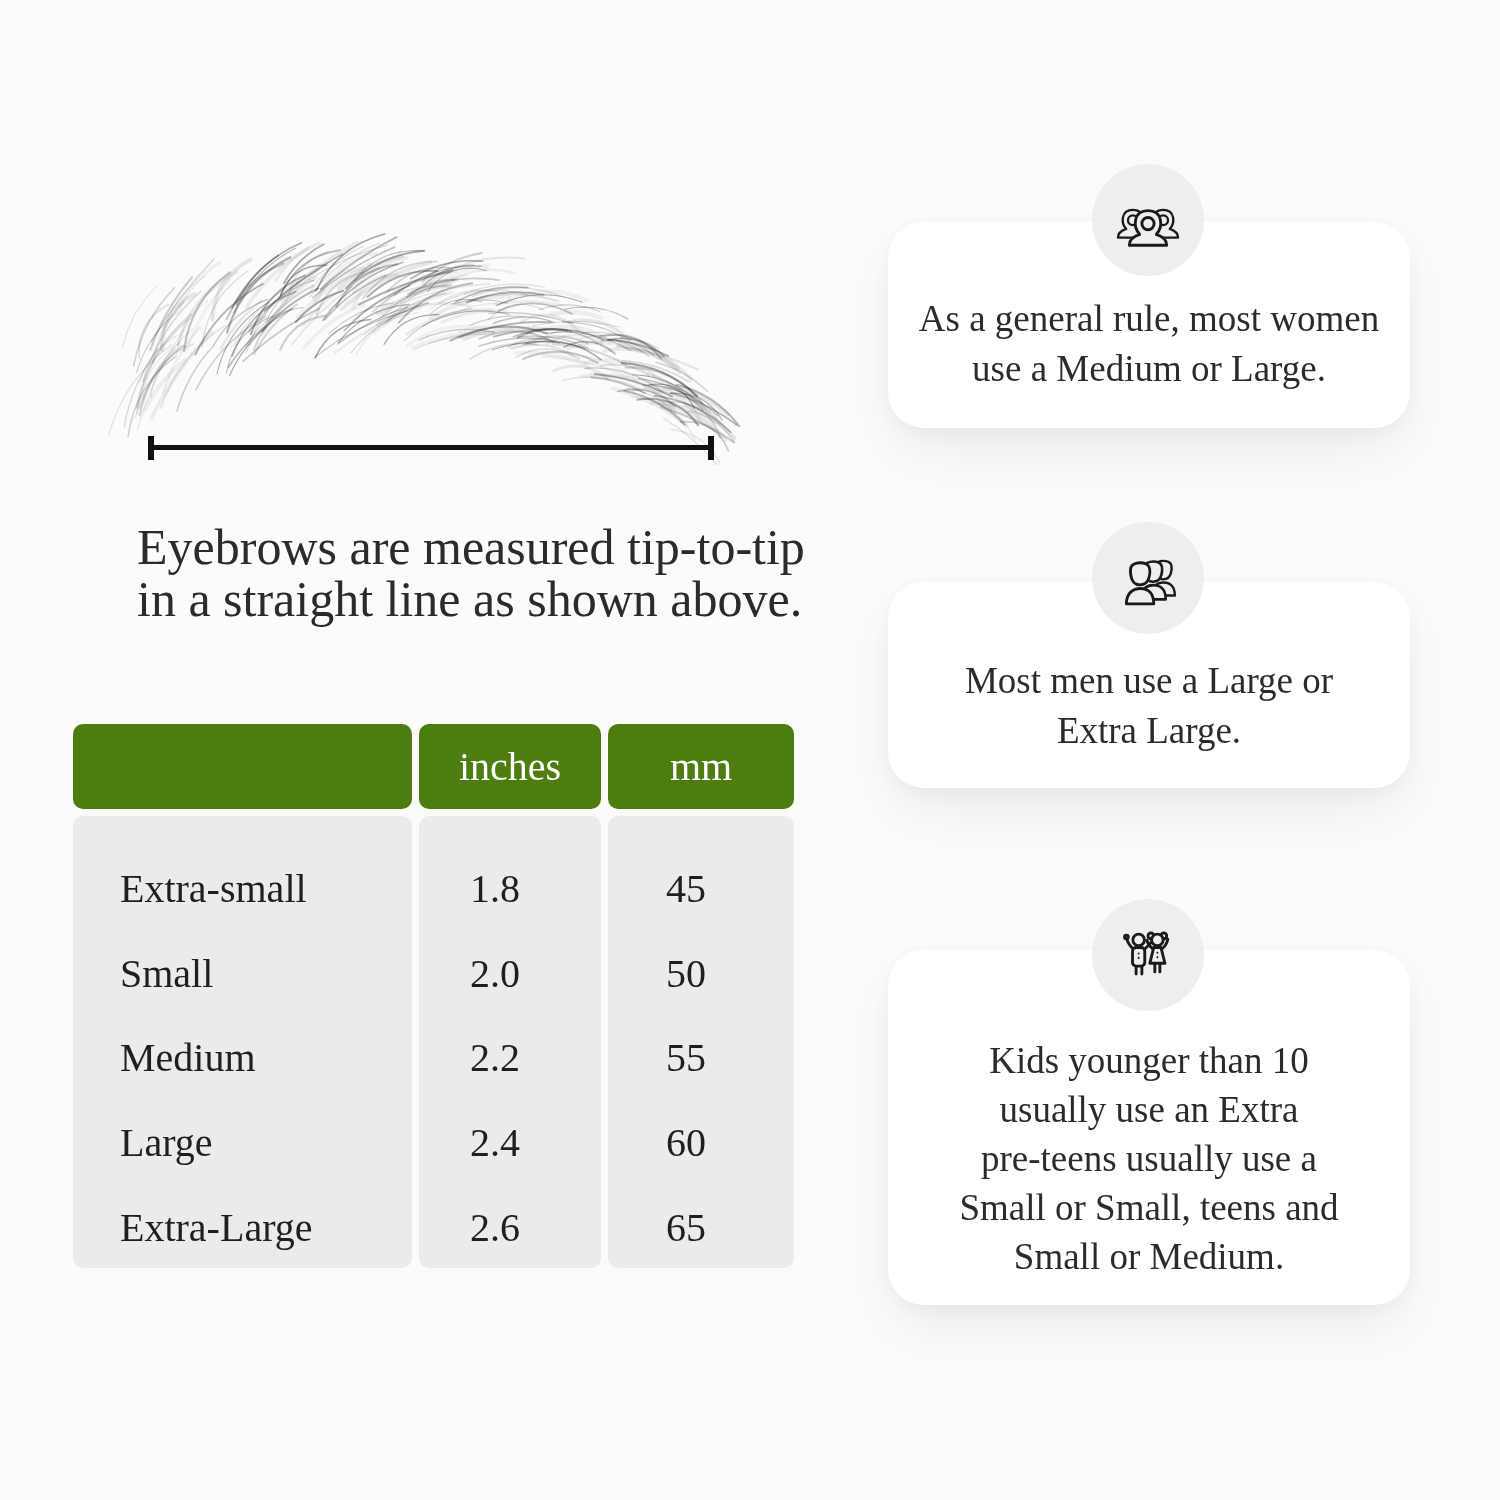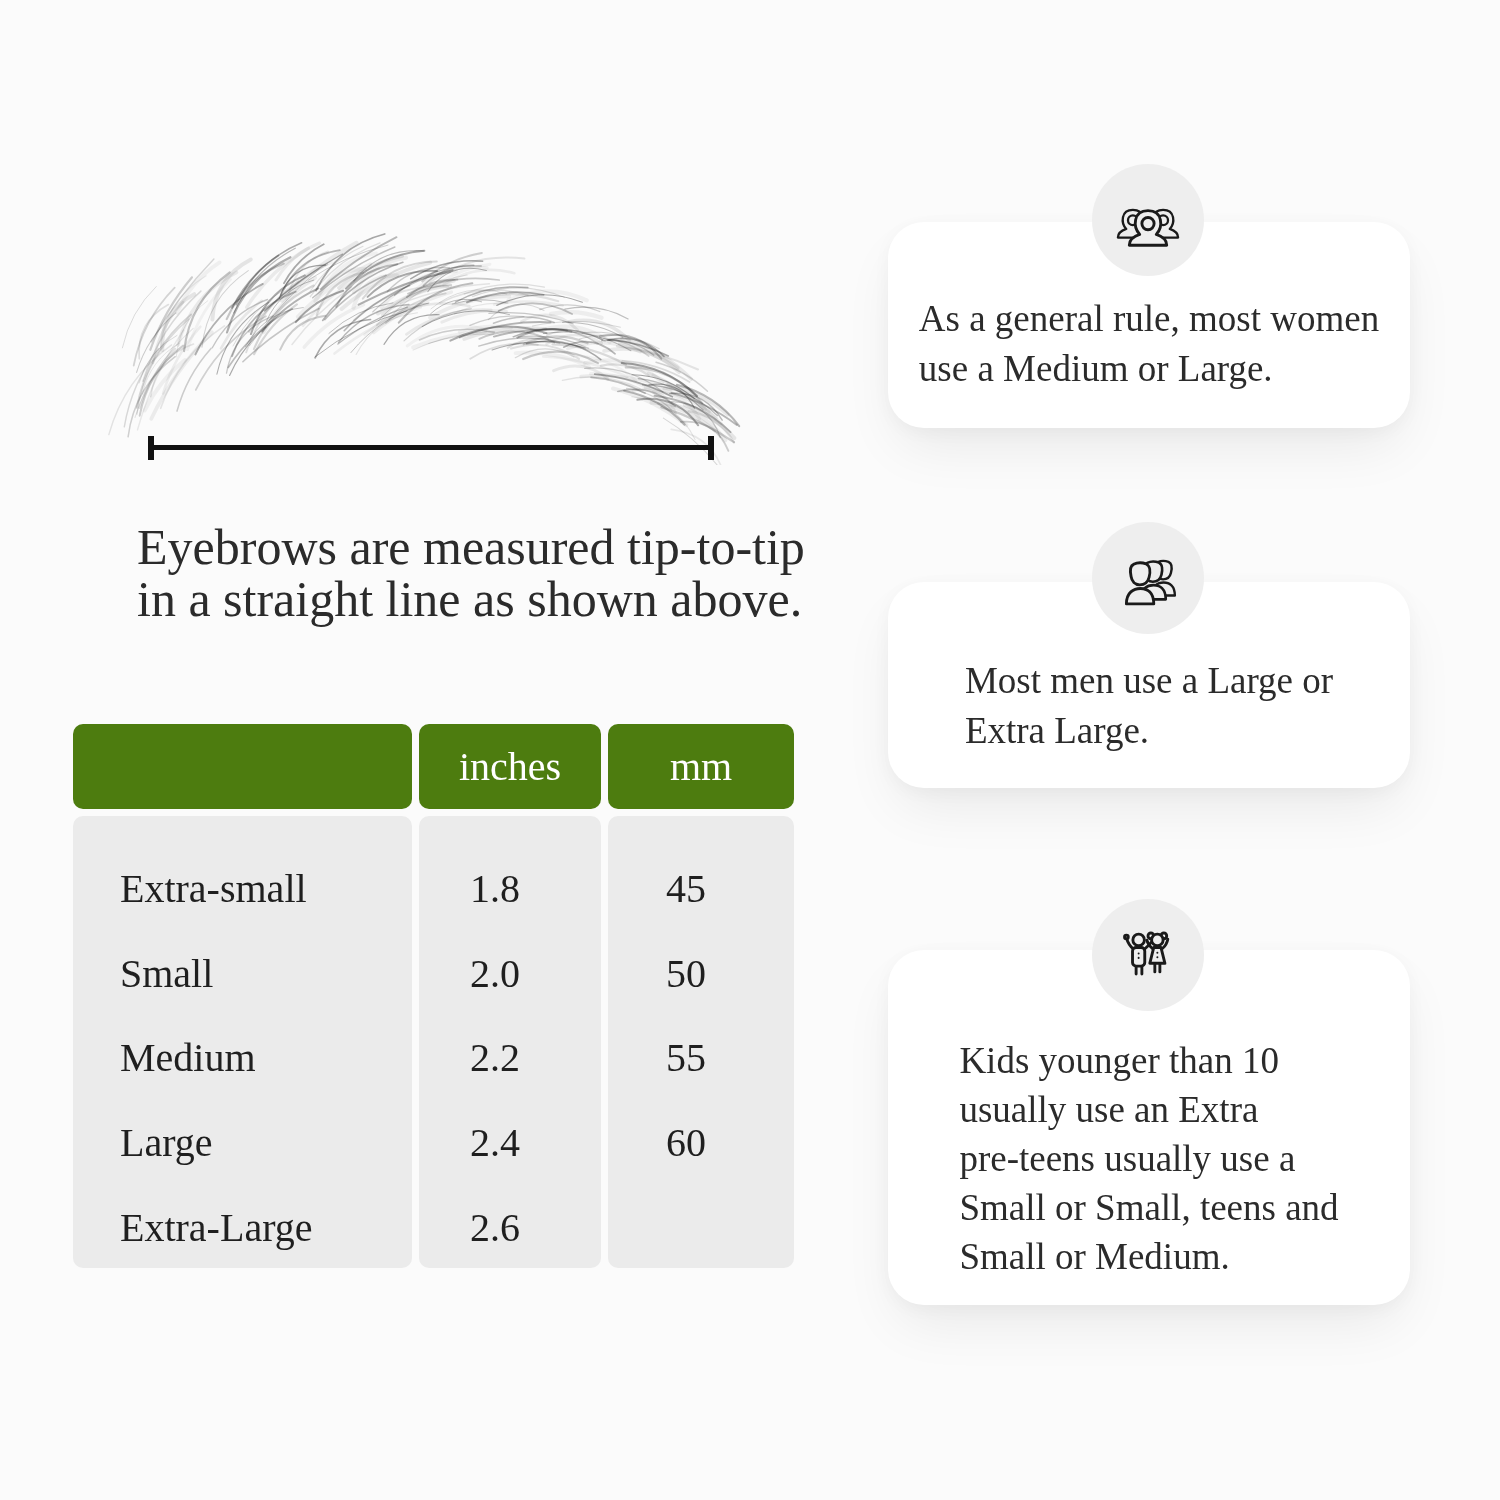--- a/index.html
+++ b/index.html
@@ -35,21 +35,21 @@
   .cell-label{left:62px;}
   .cell-in{left:346px;width:182px;justify-content:center;}
   .cell-mm{left:535px;width:186px;justify-content:center;}
   
   .card{position:absolute;left:888px;width:522px;background:#ffffff;border-radius:36px;
         box-shadow:0 26px 55px -10px rgba(0,0,0,0.08),0 4px 18px rgba(0,0,0,0.035);
         display:flex;flex-direction:column;align-items:center;box-sizing:border-box;}
   .card-1{top:222px;height:206px;padding-top:72px;}
   .card-2{top:582px;height:206px;padding-top:74px;}
   .card-3{top:950px;height:355px;padding-top:86px;}
-  .card-text{font-size:37px;line-height:50px;text-align:left;color:#2b2b2b;}
+  .card-text{font-size:37px;line-height:50px;text-align:center;color:#2b2b2b;}
   .card-3 .card-text{line-height:49px;}
   .icon-circle{position:absolute;left:1092px;width:112px;height:112px;border-radius:50%;
         background:#eeeeee;display:flex;align-items:center;justify-content:center;z-index:2;}
   .circ-1{top:164px;}
   .circ-2{top:522px;}
   .circ-3{top:899px;}
   .icon-circle svg{width:72px;height:72px;}
   .ic{stroke:#1a1a1a;stroke-width:4;fill:none;stroke-linecap:round;stroke-linejoin:round;}
   .ic-fill{fill:#eeeeee;}
   .ic-dot{fill:#1a1a1a;stroke:none;}
@@ -345,20 +345,21 @@
       <div class="cell cell-mm">55</div>
     </div>
     <div class="trow">
       <div class="cell cell-label">Large</div>
       <div class="cell cell-in">2.4</div>
       <div class="cell cell-mm">60</div>
     </div>
     <div class="trow">
       <div class="cell cell-label">Extra-Large</div>
       <div class="cell cell-in">2.6</div>
+      <div class="cell cell-mm">65</div>
     </div>
   </div>
 
   <div class="icon-circle circ-1">
     <svg viewBox="0 0 100 100">
       <g transform="translate(29,52) scale(0.8)">
         <path class="ic ic-fill" d="M -26,28 C -26,19 -19,15.5 -11.5,13 C -21,3 -21,-20 0,-20 C 21,-20 21,3 11.5,13 C 19,15.5 26,19 26,28 Z"></path>
         <circle class="ic ic-fill" cx="0" cy="-2" r="8.5"></circle>
       </g>
       <g transform="translate(71,52) scale(0.8)">

